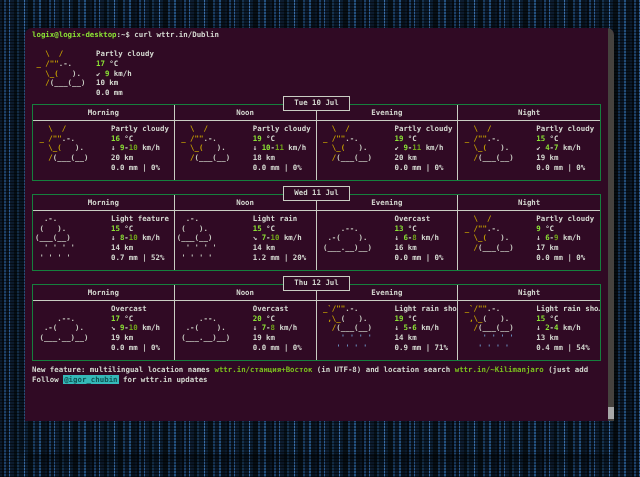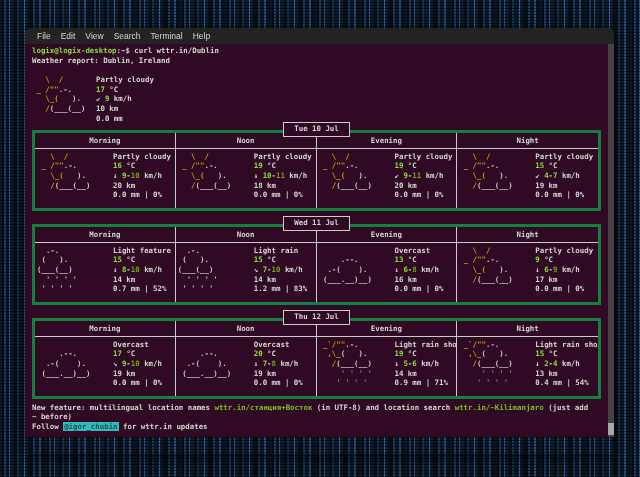--- a/index.html
+++ b/index.html
@@ -40,51 +40,42 @@
   .ln{height:9.7px;white-space:pre;}
   .cur{display:flex;}
   .cur pre{width:64px;flex:none;}
   .cur .info div{height:9.7px;white-space:pre;}
 
   .day{position:relative;width:569px;}
   .day:first-of-type{margin-top:-2px;}
   .day + .day{margin-top:5px;}
   .datebox{position:relative;margin:0 auto;width:max-content;padding:0 10px;height:13px;
     line-height:12px;border:1px solid #c9cdc3;background:#300a24;z-index:2;text-align:center;}
-  .grid{position:relative;margin-top:-7px;border:3px solid #15803d;
+  .grid{position:relative;margin-top:-7px;border:1px solid #15803d;
     display:grid;grid-template-columns:repeat(4,1fr);z-index:1;}
   .hcell{height:15px;line-height:15px;text-align:center;border-bottom:1px solid #c9cdc3;border-right:1px solid #c9cdc3;}
   .hcell.last{border-right:none;}
   .cell{height:59px;border-right:1px solid #c9cdc3;display:flex;
     padding:3px 0 0 2px;box-sizing:border-box;overflow:hidden;}
   .cell.last{border-right:none;}
   .cell pre{width:76px;flex:none;}
   .cell .info div{height:9.7px;white-space:pre;}
 
   .footer{margin-top:4px;}
   .hl{padding:0 1px;}
 </style>
 </head>
 <body>
 
 <div class="wallpaper"></div>
 
 <div class="window">
-  <div class="menubar">
-    <span class="menu-item">File</span>
-    <span class="menu-item">Edit</span>
-    <span class="menu-item">View</span>
-    <span class="menu-item">Search</span>
-    <span class="menu-item">Terminal</span>
-    <span class="menu-item">Help</span>
-  </div>
 
   <div class="screen">
     <div class="ln"><span class="p-user" style="color: rgb(138, 226, 52);">logix@logix-desktop</span><span>:~$ </span><span>curl wttr.in/Dublin</span></div>
-    <div class="ln">Weather report: Dublin, Ireland</div>
     <div class="ln"></div>
 
     <div class="cur" id="current">
         <pre><span style="color: rgb(196, 160, 0);">   \  /</span>
 <span style="color: rgb(196, 160, 0);"> _ /""</span><span style="color: rgb(201, 205, 195);">.-.</span>
 <span style="color: rgb(196, 160, 0);">   \_(</span><span style="color: rgb(201, 205, 195);">   ).</span>
 <span style="color: rgb(196, 160, 0);">   /</span><span style="color: rgb(201, 205, 195);">(___(__)</span></pre>
         <div class="info">
           <div><span style="color: rgb(211, 215, 207);">Partly cloudy</span></div>
           <div><span style="color: rgb(138, 226, 52);">17</span><span style="color: rgb(211, 215, 207);"> °C</span></div>
@@ -181,21 +172,21 @@
               <pre><span style="color: rgb(201, 205, 195);">  .-.</span>
 <span style="color: rgb(201, 205, 195);"> (   ).</span>
 <span style="color: rgb(201, 205, 195);">(___(__)</span>
 <span style="color: rgb(201, 205, 195);">  ' ' ' '</span>
 <span style="color: rgb(201, 205, 195);"> ' ' ' '</span></pre>
               <div class="info">
                 <div><span style="color: rgb(211, 215, 207);">Light rain</span></div>
                 <div><span style="color: rgb(138, 226, 52);">15</span><span style="color: rgb(211, 215, 207);"> °C</span></div>
                 <div><span style="color: rgb(211, 215, 207);">↘ </span><span style="color: rgb(138, 226, 52);">7</span><span style="color: rgb(211, 215, 207);">-</span><span style="color: rgb(113, 164, 26);">10</span><span style="color: rgb(211, 215, 207);"> km/h</span></div>
                 <div><span style="color: rgb(211, 215, 207);">14 km</span></div>
-                <div><span style="color: rgb(211, 215, 207);">1.2 mm | 83%</span></div>
+                <div><span style="color: rgb(211, 215, 207);">1.2 mm | 20%</span></div>
               </div>
             </div>
             <div class="cell">
               <pre><span style="color: rgb(201, 205, 195);"></span>
 <span style="color: rgb(201, 205, 195);">     .--.</span>
 <span style="color: rgb(201, 205, 195);">  .-(    ).</span>
 <span style="color: rgb(201, 205, 195);"> (___.__)__)</span></pre>
               <div class="info">
                 <div><span style="color: rgb(211, 215, 207);">Overcast</span></div>
                 <div><span style="color: rgb(138, 226, 52);">13</span><span style="color: rgb(211, 215, 207);"> °C</span></div>
@@ -278,20 +269,19 @@
                 <div><span style="color: rgb(211, 215, 207);">↓ </span><span style="color: rgb(138, 226, 52);">2</span><span style="color: rgb(211, 215, 207);">-</span><span style="color: rgb(138, 226, 52);">4</span><span style="color: rgb(211, 215, 207);"> km/h</span></div>
                 <div><span style="color: rgb(211, 215, 207);">13 km</span></div>
                 <div><span style="color: rgb(211, 215, 207);">0.4 mm | 54%</span></div>
               </div>
             </div>
           </div>
         </div>
       </div>
 
     <div class="footer ln" id="footer1"><span style="color: rgb(211, 215, 207);">New feature: multilingual location names </span><span style="color: rgb(123, 192, 30);">wttr.in/станция+Восток</span><span style="color: rgb(211, 215, 207);"> (in UTF-8) and location search </span><span style="color: rgb(123, 192, 30);">wttr.in/~Kilimanjaro</span><span style="color: rgb(211, 215, 207);"> (just add</span></div>
-    <div class="ln">~ before)</div>
     <div class="ln"><span>Follow </span><span class="hl" style="background: rgb(53, 185, 185); color: rgb(14, 84, 84);">@igor_chubin</span><span> for wttr.in updates</span></div>
 
     <div style="position:absolute;top:0;right:0;width:6px;height:100%;background:#46423e;">
       <div style="position:absolute;left:0;bottom:2px;width:6px;height:12px;background:#a8a8a8;"></div>
     </div>
   </div>
 </div>
 
 </body></html>

